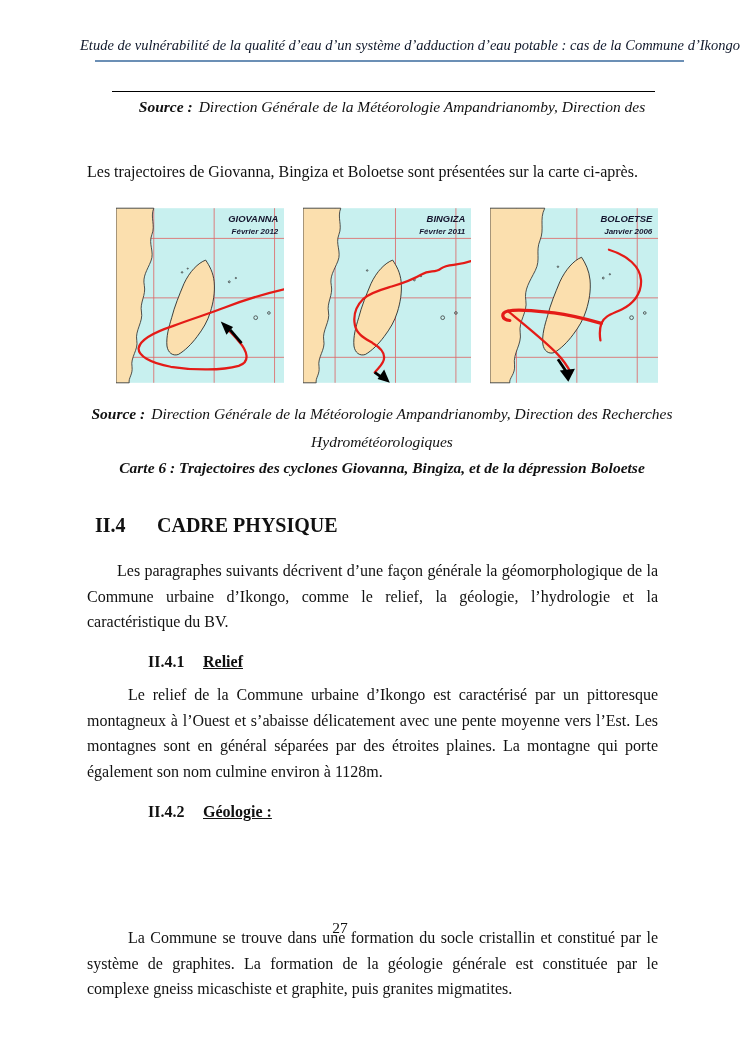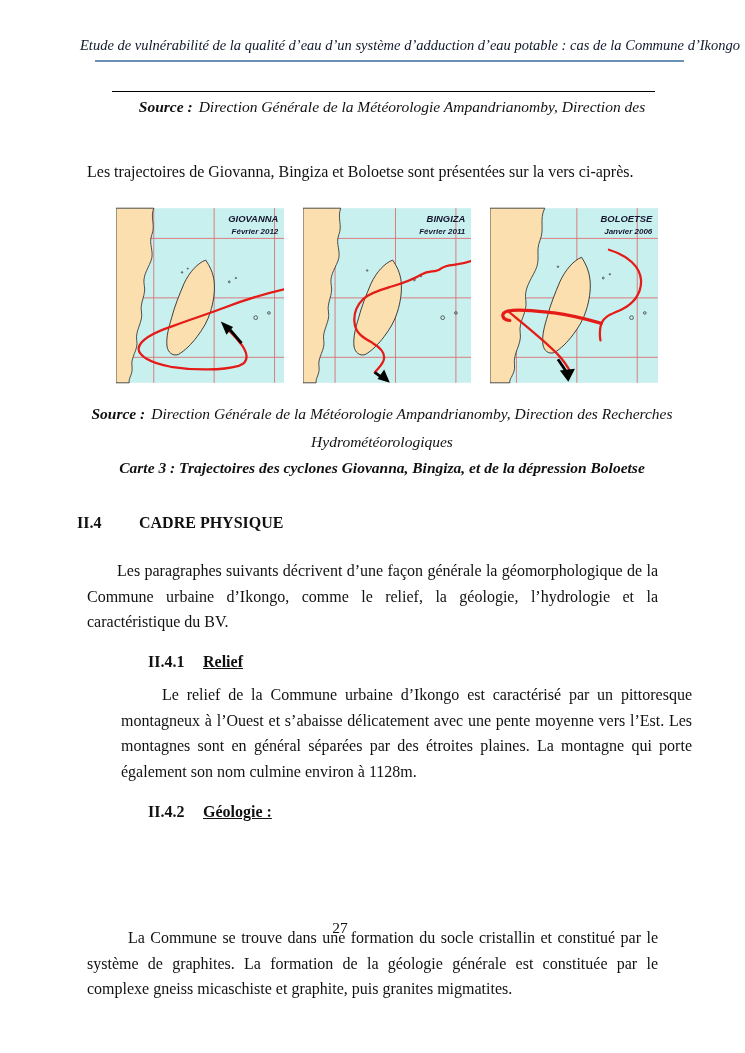--- a/index.html
+++ b/index.html
@@ -24,49 +24,49 @@
 
   .maps-row{left:116px;top:203px;width:542px;height:185px;display:flex;gap:19px;}
   .maps-row svg{display:block;}
   svg text{font-family:"Liberation Sans", sans-serif;font-style:italic;font-weight:bold;}
 
   .map-caption{
     left:87px;top:459px;width:590px;text-align:center;
     font-weight:bold;font-style:italic;font-size:15.5px;
   }
 
-  .heading-main{left:77px;top:514px;font-size:16px;font-weight:bold;}
+  .heading-main{left:95px;top:514px;font-size:20px;font-weight:bold;}
   .heading-main .h-num{display:inline-block;width:62px;}
   .heading-sub{left:148px;top:653px;font-size:16px;font-weight:bold;text-decoration:underline;}
   .heading-sub .h-num{display:inline-block;width:55px;}
   .heading-sub2{top:803px;}
 
   .body-para{
     left:87px;width:571px;font-size:16px;line-height:25.5px;
     text-align:justify;
   }
   .para-cadre{top:558px;text-indent:30px;}
-  .para-relief{top:682px;text-indent:41px;margin-left:34px;}
+  .para-relief{top:682px;text-indent:41px;}
   .para-geologie{top:882px;text-indent:41px;margin-top:43px;}
 
   .page-number{left:0;top:919px;width:680px;text-align:center;font-size:15.5px;}
 </style>
 </head>
 <body>
 
 <div class="abs page-header">Etude de vulnérabilité de la qualité d’eau d’un système d’adduction d’eau potable : cas de la Commune d’Ikongo</div>
 <div class="abs header-rule"></div>
 
 <div class="abs table-bottom-rule"></div>
 
 <div class="abs source-block source-top">
   <span class="src-label">Source :</span><span>Direction Générale de la Météorologie Ampandrianomby, Direction des</span><br>
 </div>
 
-<div class="abs intro-line">Les trajectoires de Giovanna, Bingiza et Boloetse sont présentées sur la vers ci-après.</div>
+<div class="abs intro-line">Les trajectoires de Giovanna, Bingiza et Boloetse sont présentées sur la carte ci-après.</div>
 
 <div class="abs maps-row">
 
   <svg width="178" height="185" viewBox="0 0 178 185">
     <rect x="0" y="0" width="178" height="185" fill="#c8f0ef"></rect>
     <g stroke-width="0.9" stroke="#dd6a6a">
       <line x1="40" y1="0" x2="40" y2="185"></line>
         <line x1="104" y1="0" x2="104" y2="185"></line>
         <line x1="168" y1="0" x2="168" y2="185"></line>
       <line x1="0" y1="32" x2="178" y2="32"></line>
@@ -149,21 +149,21 @@
     <text x="172" y="15" text-anchor="end" font-size="10" fill="#15152e">BOLOETSE</text>
     <text x="172" y="27" text-anchor="end" font-size="8.5" fill="#15152e">Janvier 2006</text>
   </svg>
 </div>
 
 <div class="abs source-block source-maps">
   <span class="src-label">Source :</span><span>Direction Générale de la Météorologie Ampandrianomby, Direction des Recherches</span><br>
   <span>Hydrométéorologiques</span>
 </div>
 
-<div class="abs map-caption">Carte 3 : Trajectoires des cyclones Giovanna, Bingiza, et de la dépression Boloetse</div>
+<div class="abs map-caption">Carte 6 : Trajectoires des cyclones Giovanna, Bingiza, et de la dépression Boloetse</div>
 
 <div class="abs heading-main">
   <span class="h-num">II.4</span><span>CADRE PHYSIQUE</span>
 </div>
 <div class="abs body-para para-cadre">Les paragraphes suivants décrivent d’une façon générale la géomorphologique de la Commune urbaine d’Ikongo, comme le relief, la géologie, l’hydrologie et la caractéristique du BV.</div>
 
 <div class="abs heading-sub">
   <span class="h-num">II.4.1</span><span>Relief</span>
 </div>
 <div class="abs body-para para-relief">Le relief de la Commune urbaine d’Ikongo est caractérisé par un pittoresque montagneux à l’Ouest et s’abaisse délicatement avec une pente moyenne vers l’Est. Les montagnes sont en général séparées par des étroites plaines. La montagne qui porte également son nom culmine environ à 1128m.</div>

